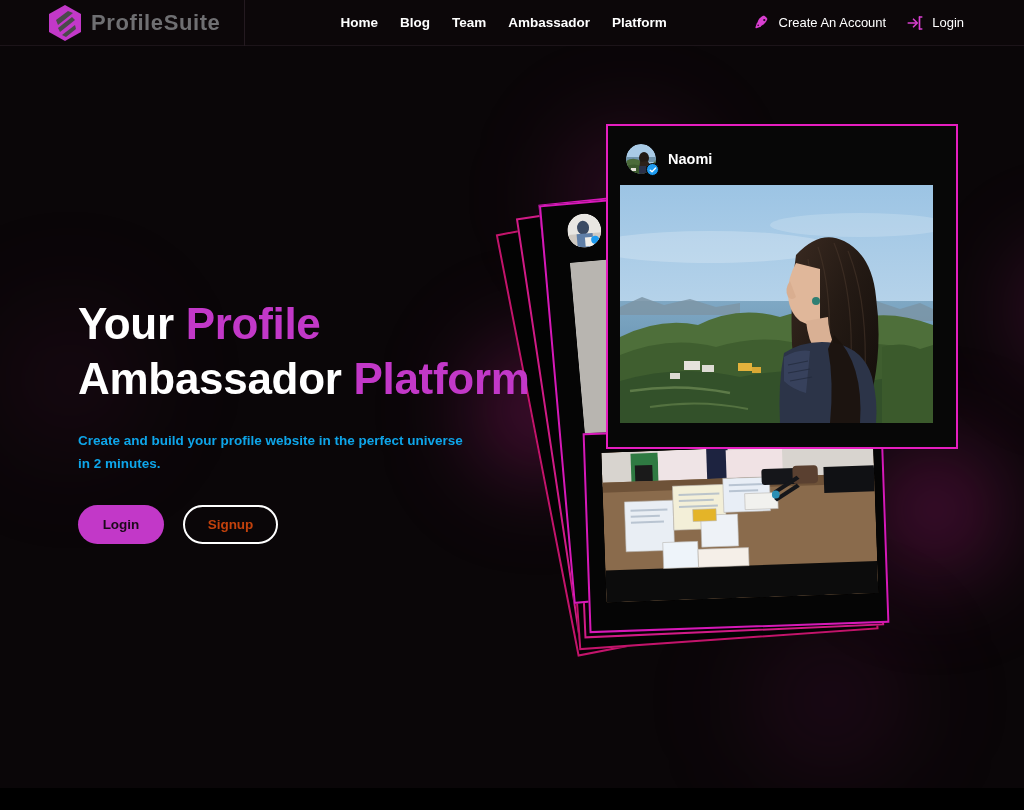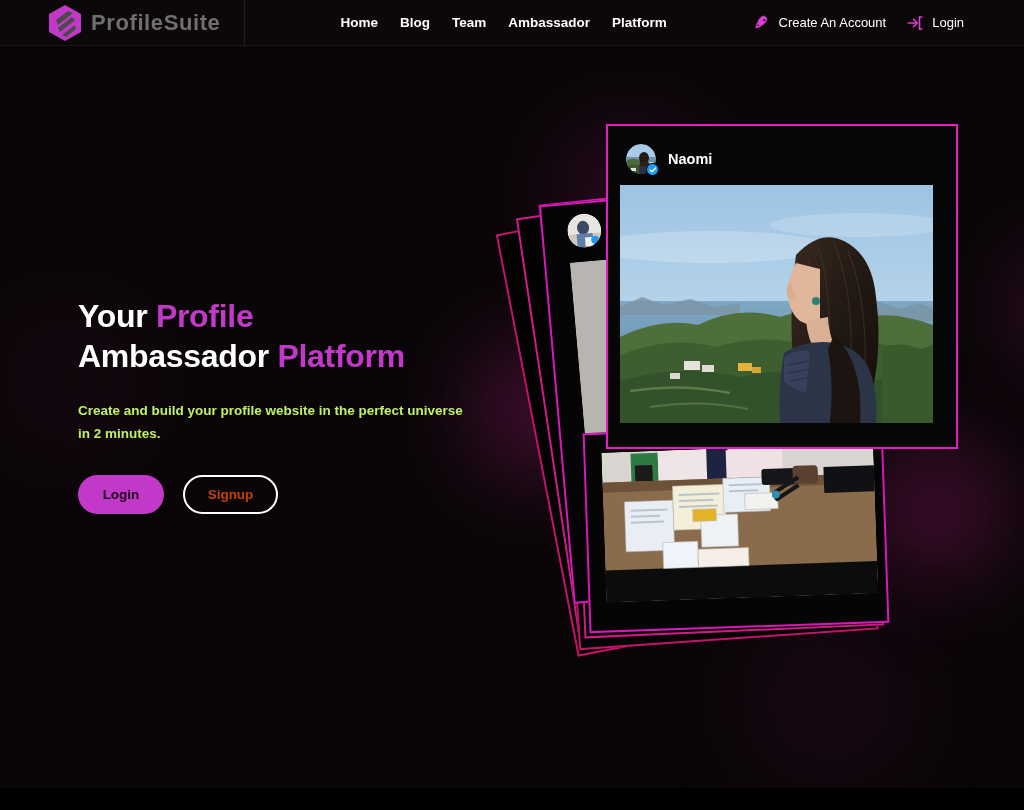--- a/index.html
+++ b/index.html
@@ -99,32 +99,32 @@
 
   
   .hero {
     position: absolute;
     z-index: 5;
     left: 78px;
     top: 296px;
     width: 470px;
   }
   .hero h1 {
-    font-size: 32px;
+    font-size: 44px;
     line-height: 1.26;
     font-weight: bold;
     color: #ffffff;
     letter-spacing: -0.3px;
   }
   .hero h1 .accent { color: #c238c8; }
   .hero-sub {
     margin-top: 22px;
     font-size: 13.5px;
     line-height: 1.72;
-    color: #bef264;
+    color: #0ea5e9;
     font-weight: bold;
     max-width: 392px;
   }
   .hero-btns {
     margin-top: 30px;
     display: flex;
     gap: 19px;
   }
   .btn {
     font-size: 13.5px;

